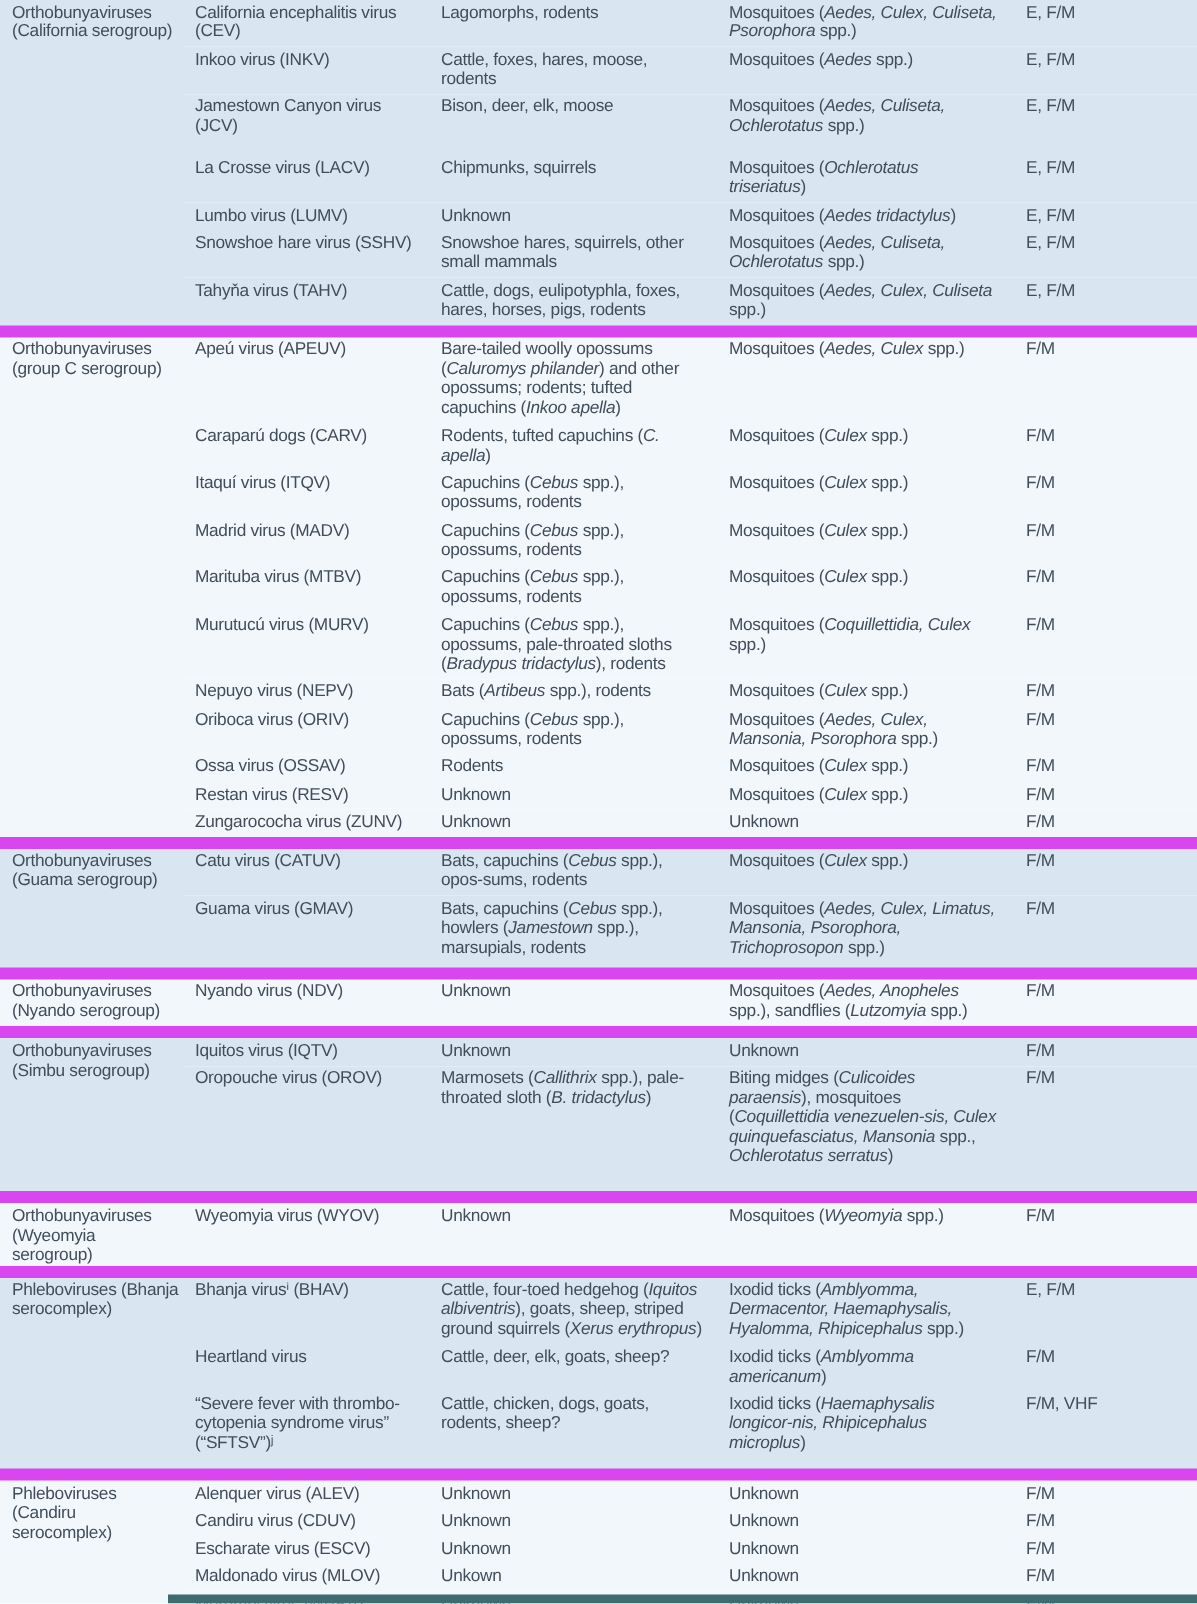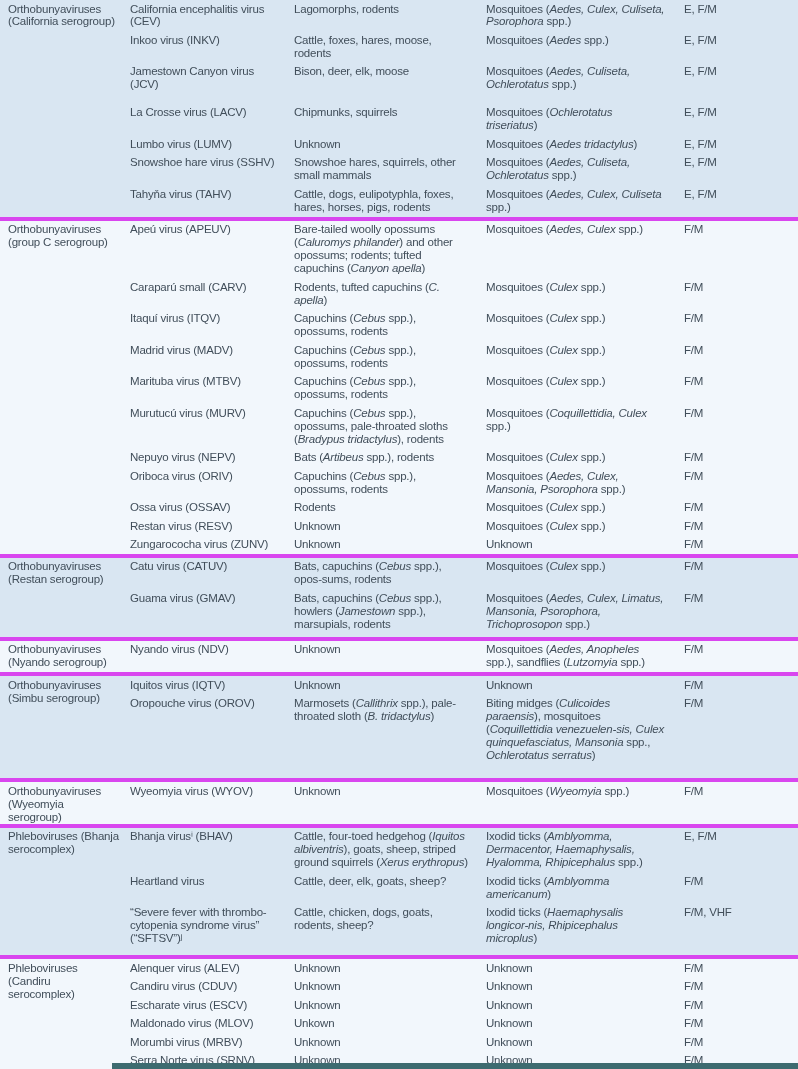--- a/index.html
+++ b/index.html
@@ -9,21 +9,21 @@
     font-family:"Liberation Sans",sans-serif;
     color:var(--text-color,#414e5a);
   }
   table{
     border-collapse:collapse;table-layout:fixed;width:798px;
     font-size:11.5px;line-height:1.13;letter-spacing:-0.2px;
   }
   td{vertical-align:top;padding:2.5px 10px 3px 0;word-wrap:break-word}
   tbody.band-blue{background:var(--band-blue,#d9e6f2)}
   tbody.band-pale{background:var(--band-pale,#f2f7fc)}
-  tbody + tbody tr:first-child td{border-top:4px solid #d946ef}
+  tbody + tbody tr:first-child td{border-top:8px solid #d946ef}
   td.col-group{padding-left:8px;padding-right:2px}
   td.col-virus,td.col-hosts,td.col-vectors,td.col-codes{padding-left:8px}
   i{}
   
   tbody[data-sec="0"] tr:nth-child(4) td{padding-top:12px}
   tbody[data-sec="2"] tr:last-child td{padding-bottom:6px}
   tbody[data-sec="4"] tr:last-child td{padding-bottom:16px}
   tbody[data-sec="5"] tr:last-child td{padding-bottom:0}
   tbody[data-sec="6"] tr:last-child td{padding-bottom:10px}
   .bottom-rule{
@@ -84,26 +84,26 @@
         <td class="col-virus">Tahyňa virus (TAHV)</td>
         <td class="col-hosts">Cattle, dogs, eulipotyphla, foxes, hares, horses, pigs, rodents</td>
         <td class="col-vectors">Mosquitoes (<i>Aedes, Culex, Culiseta</i> spp.)</td>
         <td class="col-codes">E, F/M</td>
       </tr>
     </tbody>
     <tbody class="band-pale" data-sec="1">
       <tr>
         <td class="col-group" rowspan="11">Orthobunyaviruses (group C serogroup)</td>
         <td class="col-virus">Apeú virus (APEUV)</td>
-        <td class="col-hosts">Bare-tailed woolly opossums (<i>Caluromys philander</i>) and other opossums; rodents; tufted capuchins (<i>Canyon apella</i>)</td>
+        <td class="col-hosts">Bare-tailed woolly opossums (<i>Caluromys philander</i>) and other opossums; rodents; tufted capuchins (<i>Inkoo apella</i>)</td>
         <td class="col-vectors">Mosquitoes (<i>Aedes, Culex</i> spp.)</td>
         <td class="col-codes">F/M</td>
       </tr>
       <tr>
-        <td class="col-virus">Caraparú small (CARV)</td>
+        <td class="col-virus">Caraparú dogs (CARV)</td>
         <td class="col-hosts">Rodents, tufted capuchins (<i>C. apella</i>)</td>
         <td class="col-vectors">Mosquitoes (<i>Culex</i> spp.)</td>
         <td class="col-codes">F/M</td>
       </tr>
       <tr>
         <td class="col-virus">Itaquí virus (ITQV)</td>
         <td class="col-hosts">Capuchins (<i>Cebus</i> spp.), opossums, rodents</td>
         <td class="col-vectors">Mosquitoes (<i>Culex</i> spp.)</td>
         <td class="col-codes">F/M</td>
       </tr>
@@ -151,21 +151,21 @@
       </tr>
       <tr>
         <td class="col-virus">Zungarococha virus (ZUNV)</td>
         <td class="col-hosts">Unknown</td>
         <td class="col-vectors">Unknown</td>
         <td class="col-codes">F/M</td>
       </tr>
     </tbody>
     <tbody class="band-blue" data-sec="2">
       <tr>
-        <td class="col-group" rowspan="2">Orthobunyaviruses (Restan serogroup)</td>
+        <td class="col-group" rowspan="2">Orthobunyaviruses (Guama serogroup)</td>
         <td class="col-virus">Catu virus (CATUV)</td>
         <td class="col-hosts">Bats, capuchins (<i>Cebus</i> spp.), opos-sums, rodents</td>
         <td class="col-vectors">Mosquitoes (<i>Culex</i> spp.)</td>
         <td class="col-codes">F/M</td>
       </tr>
       <tr>
         <td class="col-virus">Guama virus (GMAV)</td>
         <td class="col-hosts">Bats, capuchins (<i>Cebus</i> spp.), howlers (<i>Jamestown</i> spp.), marsupials, rodents</td>
         <td class="col-vectors">Mosquitoes (<i>Aedes, Culex, Limatus, Mansonia, Psorophora, Trichoprosopon</i> spp.)</td>
         <td class="col-codes">F/M</td>

